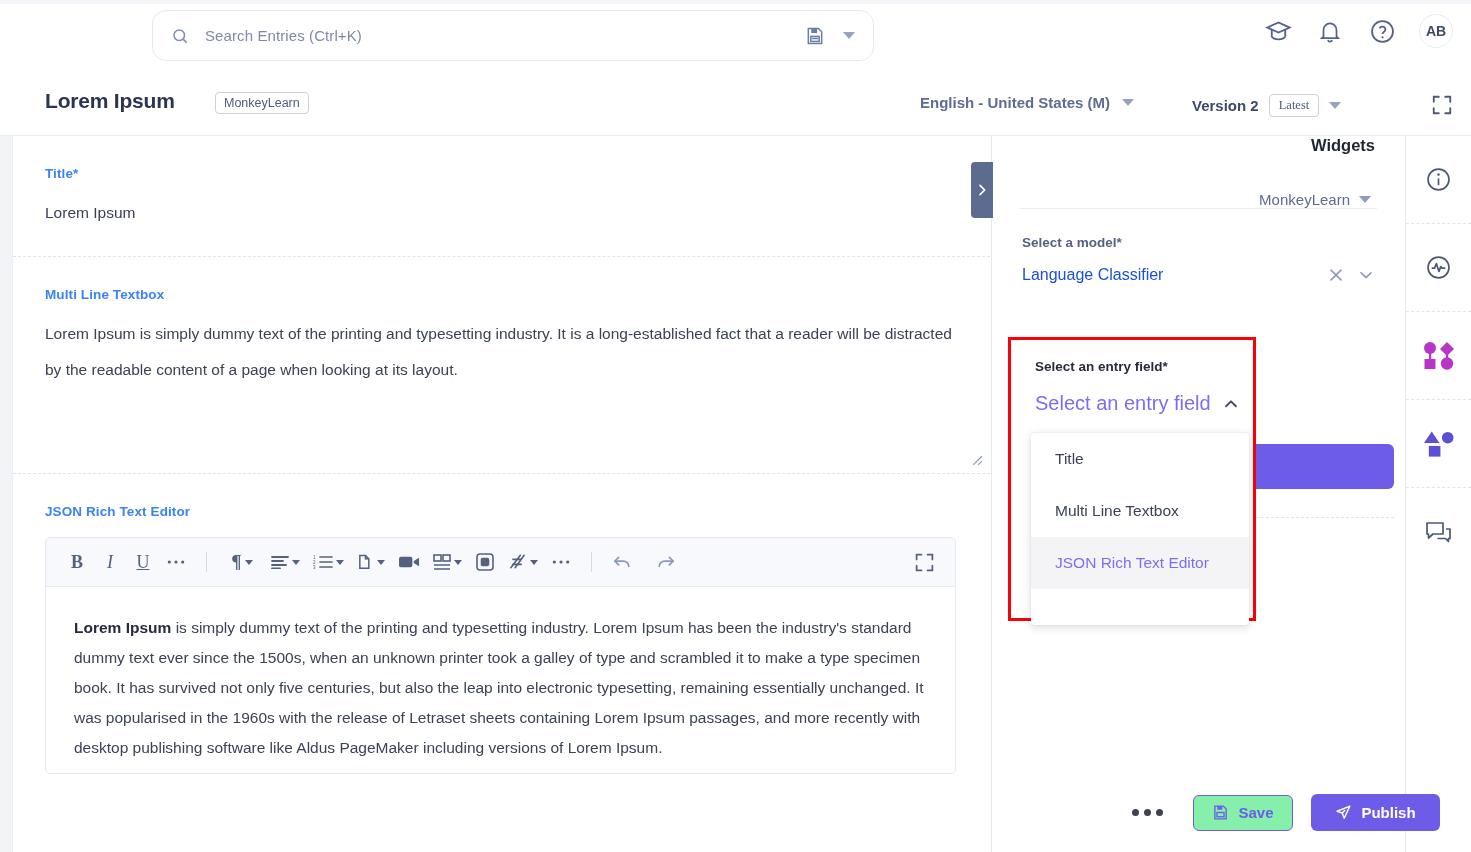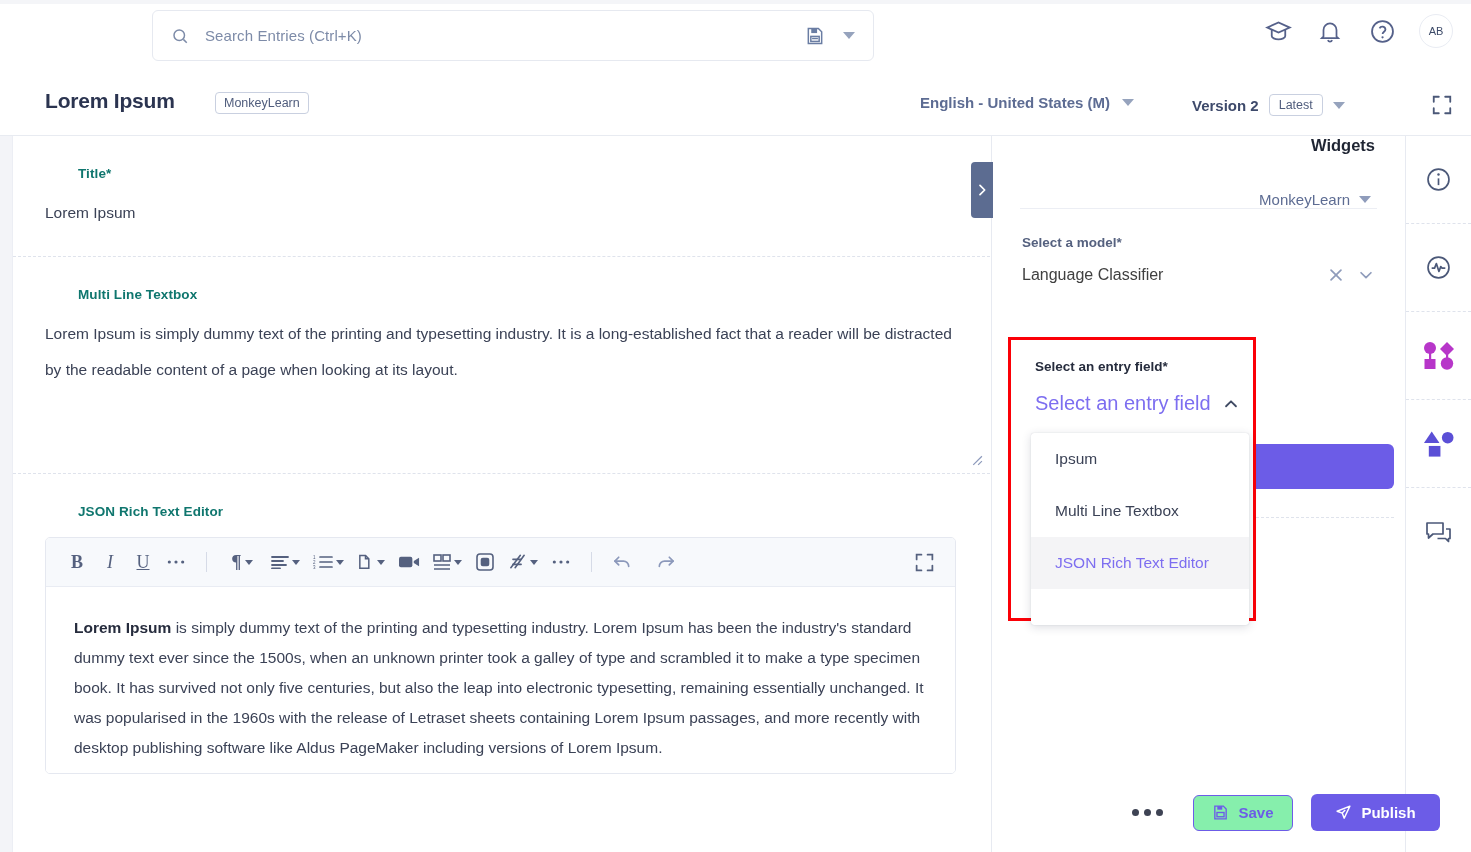--- a/index.html
+++ b/index.html
@@ -14,38 +14,38 @@
   
   .topbar {
     position: absolute; left: 0; top: 0; width: 1471px; height: 70px;
     background: #ffffff; display: flex; align-items: center;
   }
   .topbar-strip {
     position:absolute; left:0; top:0; width:1471px; height:4px; background:#f4f5f8;
   }
   .searchbox {
     position: absolute; left: 152px; top: 10px; width: 722px; height: 51px;
-    border: 1px solid #e6e9f0; border-radius: 6px; background: #fff;
+    border: 1px solid #e6e9f0; border-radius: 14px; background: #fff;
     display: flex; align-items: center; padding: 0 14px 0 18px;
   }
   .search-icon { width: 18px; height: 18px; flex: 0 0 18px; color: #7d8ba8; }
   .search-text {
     flex: 1 1 auto; margin-left: 16px;
     font-size: 15px; color: #7d8ba8; letter-spacing: .1px;
   }
   .save-mini { width: 20px; height: 20px; color: #6a7da3; margin-right: 18px; }
   .caret-dn { width: 0; height: 0; border-left: 6px solid transparent;
               border-right: 6px solid transparent; border-top: 7px solid #96a3bd; margin-right: 4px;}
 
   .topright { position: absolute; right: 18px; top: 14px; display: flex; align-items: center; gap: 22px;}
   .tr-icon { width: 30px; height: 30px; color: #55618a; display:flex; align-items:center; justify-content:center;}
   .avatar {
     width: 34px; height: 34px; border-radius: 50%; border: 1px solid #e9ecf3;
     display: flex; align-items: center; justify-content: center;
-    font-size: 11px; font-weight: normal; color: #3c4a68; background:#fff;
+    font-size: 14px; font-weight: bold; color: #3c4a68; background:#fff;
   }
 
   
   .titlerow {
     position: absolute; left: 0; top: 70px; width: 1471px; height: 66px;
     border-bottom: 1px solid #e8ebf1; background: #fff;
   }
   .doc-title {
     position: absolute; left: 45px; top: 19px;
     font-size: 21px; font-weight: bold; color: #2b3450; letter-spacing: -.2px;
@@ -58,38 +58,38 @@
   .lang-sel {
     position: absolute; left: 920px; top: 24px; display: flex; align-items: center; gap: 12px;
     font-size: 15px; font-weight: bold; color: #5d6c93;
   }
   .ver-block {
     position: absolute; left: 1192px; top: 24px; display: flex; align-items: center; gap: 10px;
     font-size: 15px; font-weight: bold; color: #3e4a6b;
   }
   .ver-pill {
     border: 1px solid #c9d0e0; border-radius: 4px; padding: 3px 9px;
-    font-size: 12.5px; font-weight: normal; color: #4f5c7c;
+    font-size: 12.5px; font-weight: normal; color: #4f5c7c; font-family: Liberation Serif, serif;
   }
   .expand-ico { position: absolute; right: 18px; top: 24px; width: 22px; height: 22px; color: #4b5878;}
 
   
   .leftgutter {
     position: absolute; left: 0; top: 136px; width: 13px; height: 716px;
     background: #f3f4f8; border-right: 1px solid #eceef4;
   }
 
   
   .canvas {
     position: absolute; left: 13px; top: 136px; width: 977px; height: 716px;
     background: #ffffff; overflow: hidden;
   }
   .field-block { position: relative; padding: 30px 34px 0 32px; }
   .field-label {
-    font-size: 13.5px; font-weight: bold; color: #0f766e; letter-spacing: .1px; margin-left: 33px;
+    font-size: 13.5px; font-weight: bold; color: #3b82f6; letter-spacing: .1px;
   }
   .field-value {
     margin-top: 20px; font-size: 15.5px; color: #3b4256; line-height: 1.5;
   }
   .dashed-sep {
     border-top: 1px dashed #dfe3ec; margin: 0; height: 0;
   }
   .para { font-size: 15.5px; color: #3b4256; line-height: 36px; }
   .resize-handle {
     position: absolute; right: 6px; bottom: 6px; width: 14px; height: 14px; color: #8c99bb;
@@ -132,21 +132,21 @@
     background: #5c6c91; border-radius: 4px 0 0 4px;
     display: flex; align-items: center; justify-content: center; color:#fff;
     z-index: 5;
   }
 
   .rp-field { padding: 26px 30px 0 30px; }
   .rp-flabel { font-size: 13.5px; font-weight: bold; color: #55617f; }
   .rp-select {
     margin-top: 16px; display: flex; align-items: center; gap: 12px;
   }
-  .rp-selval { flex: 1 1 auto; font-size: 16px; color: #404040; }
+  .rp-selval { flex: 1 1 auto; font-size: 16px; color: #1d4ed8; }
   .rp-ico { width: 18px; height: 18px; color: #8f9cbb;}
 
   
   .hl-box {
     position: absolute; left: 1008px; top: 337px; width: 248px; height: 284px;
     border: 3px solid #fb0007; background: #fff; z-index: 20;
   }
   .hl-inner { padding: 19px 0 0 24px; }
   .hl-label { font-size: 13.5px; font-weight: bold; color: #262c3d; }
   .hl-selrow { margin-top: 18px; display: flex; align-items: center; width: 205px;}
@@ -461,21 +461,21 @@
         <span class="chev-up">
           <svg viewBox="0 0 20 20" width="18" height="18" fill="none" stroke="currentColor" stroke-width="2" stroke-linecap="round" stroke-linejoin="round">
               <path d="M4.5 12.5L10 7l5.5 5.5"></path>
             </svg>
         </span>
       </div>
     </div>
   </div>
 
   <div class="dd-menu">
-    <div class="dd-item">Ipsum</div>
+    <div class="dd-item">Title</div>
     <div class="dd-item">Multi Line Textbox</div>
     <div class="dd-item selected">JSON Rich Text Editor</div>
   </div>
 
   <div class="bottom-actions">
     <span class="dots">
       <span class="dot"></span>
       <span class="dot"></span>
       <span class="dot"></span>
     </span>

